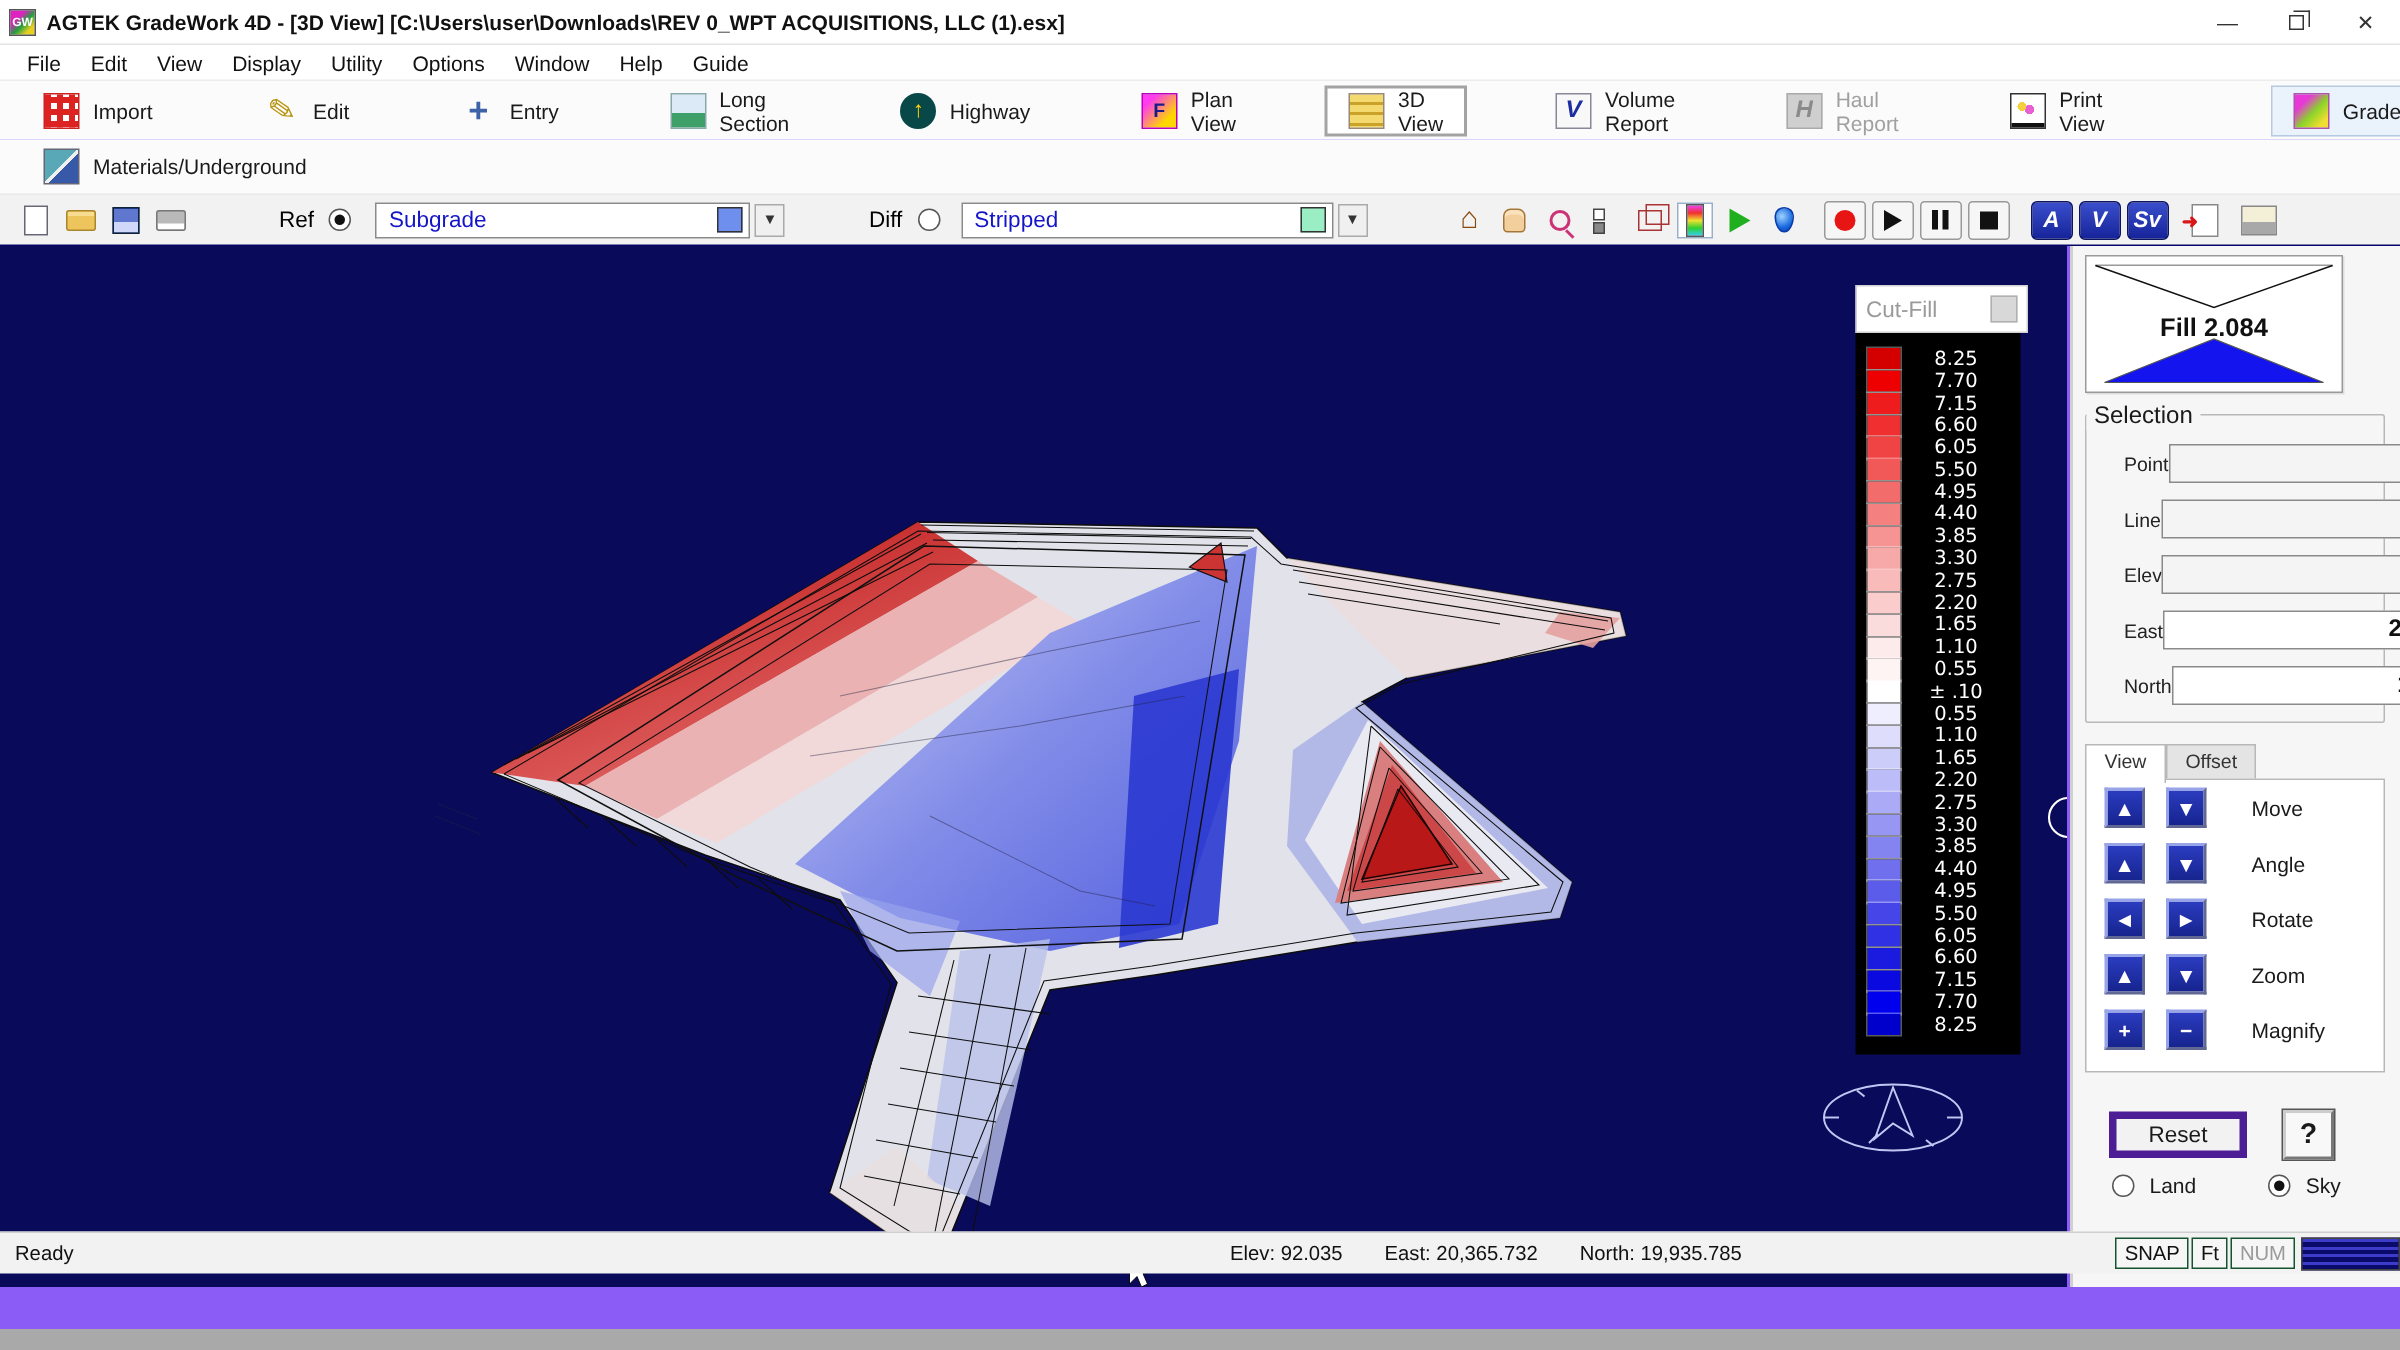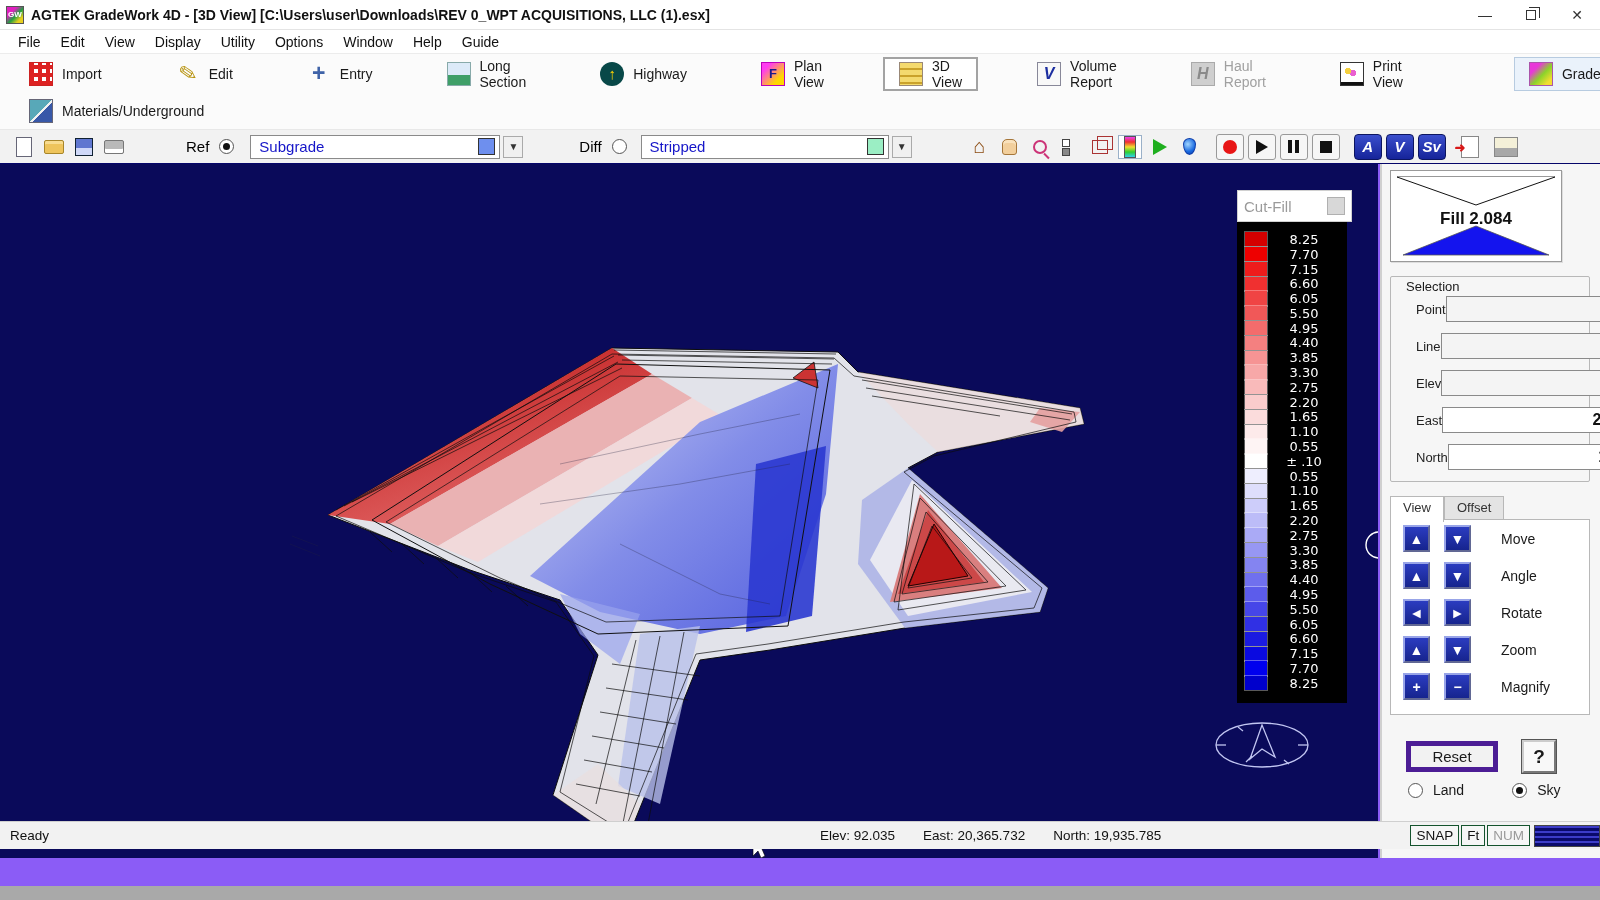--- a/index.html
+++ b/index.html
@@ -129,21 +129,21 @@
 
   
   #panel { position:absolute; left:1380px; top:164px; width:220px; height:694px; background:#f6f6f6;
     border-left:2px solid #d0d0d0; font-size:13px; color:#1a1a1a; }
   #fill-box { position:absolute; left:8px; top:6px; width:172px; height:92px; background:#fff;
     border:1px solid #9a9a9a; box-shadow:1px 1px 0 #ddd; }
   #fill-label { position:absolute; left:0; top:38px; width:100%; text-align:center;
     font-size:17px; font-weight:bold; color:#111; }
   #selection-group { position:absolute; left:8px; top:112px; width:200px; height:206px;
     border:1px solid #b8b8b8; border-radius:2px; }
-  #selection-title { position:absolute; left:10px; top:-8px; background:#f6f6f6; padding:0 5px; font-size:13px;margin-top:10px; }
+  #selection-title { position:absolute; left:0; top:-8px; background:#f6f6f6; padding:0 5px; font-size:16px; }
   .sel-row { position:absolute; left:8px; width:184px; height:28px; display:flex; align-items:center; }
   .sel-label { width:46px; font-size:13px; color:#222;margin-left:17px; }
   .sel-input { flex:1; height:26px; border:1px solid #8a8a8a; background:#f4f4f4;
     font-size:16px; font-weight:600; text-align:right; padding:0 6px;
     font-family:"Liberation Sans",sans-serif; color:#111; }
   .sel-input.filled { background:#fff; }
   #tabs { position:absolute; left:8px; top:332px; display:flex; }
   .tab { height:24px; padding:3px 12px 0; font-size:13px; border:1px solid #b8b8b8; border-bottom:none;
     background:#e4e4e4; color:#333; }
   .tab.active { background:#fff; position:relative; z-index:2; height:26px; }

